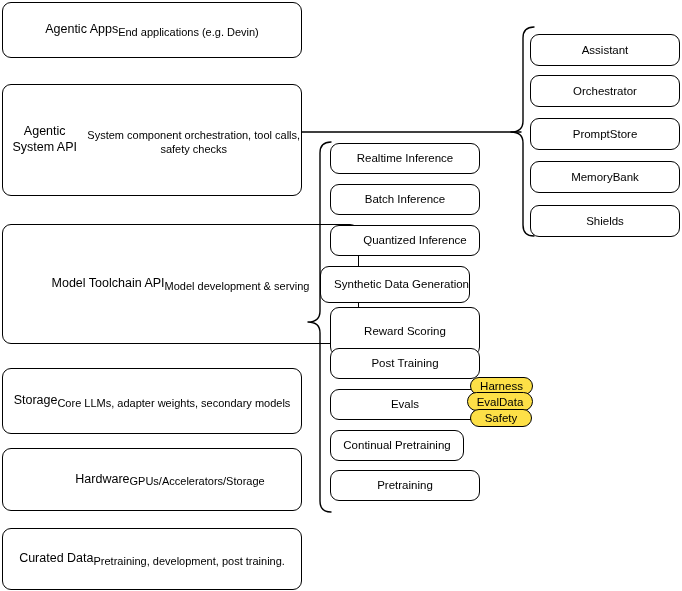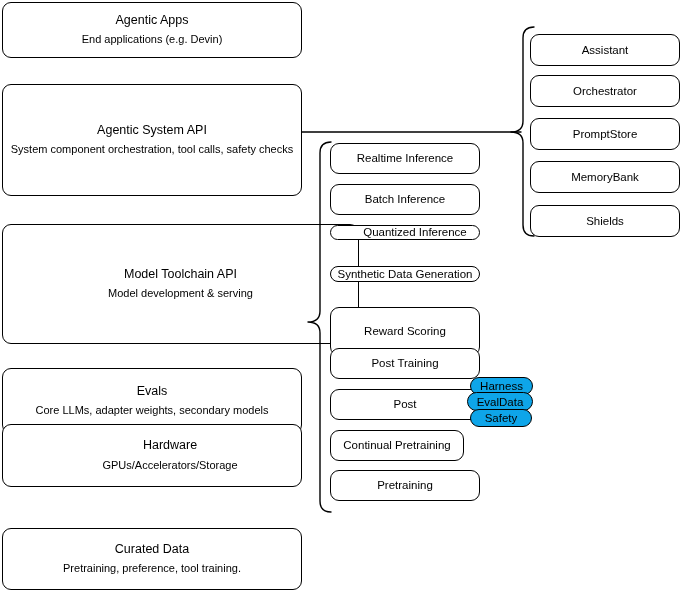--- a/index.html
+++ b/index.html
@@ -21,21 +21,21 @@
     width: 682px;
     height: 591px;
   }
   .box {
     position: absolute;
     box-sizing: border-box;
     border: 1.4px solid #000000;
     background: #ffffff;
     border-radius: 9px;
     display: flex;
-    flex-direction: column;
+    flex-direction: row;
     align-items: center;
     justify-content: center;
     text-align: center;
     line-height: 1.25;
   }
   .layer-title {
     font-size: 12.5px;
     color: #000000;
   }
   .layer-sub {
@@ -44,21 +44,21 @@
     margin-top: 5px;
   }
   .comp-label {
     font-size: 11.5px;
     color: #000000;
   }
   .pill {
     position: absolute;
     box-sizing: border-box;
     border: 1.5px solid #000000;
-    background: #0ea5e9;
+    background: #fde047;
     border-radius: 999px;
     display: flex;
     align-items: center;
     justify-content: center;
     font-size: 11.5px;
     color: #000000;
     z-index: 5;
   }
   svg.overlay {
     position: absolute;
@@ -90,54 +90,54 @@
     <div class="layer-title">Agentic System API</div>
     <div class="layer-sub">System component orchestration, tool calls, safety checks</div>
   </div>
 
   <div class="box" style="left: 2px; top: 224px; width: 357px; height: 120px;">
     <div class="layer-title">Model Toolchain API</div>
     <div class="layer-sub">Model development &amp; serving</div>
   </div>
 
   <div class="box" style="left: 2px; top: 368px; width: 300px; height: 66px;">
-    <div class="layer-title">Evals</div>
+    <div class="layer-title">Storage</div>
     <div class="layer-sub">Core LLMs, adapter weights, secondary models</div>
   </div>
 
-  <div class="box" style="left: 2px; top: 424px; width: 300px; height: 63px; padding-left: 36px;">
+  <div class="box" style="left: 2px; top: 448px; width: 300px; height: 63px; padding-left: 36px;">
     <div class="layer-title">Hardware</div>
     <div class="layer-sub">GPUs/Accelerators/Storage</div>
   </div>
 
   <div class="box" style="left: 2px; top: 528px; width: 300px; height: 62px;">
     <div class="layer-title">Curated Data</div>
-    <div class="layer-sub">Pretraining, preference, tool training.</div>
+    <div class="layer-sub">Pretraining, development, post training.</div>
   </div>
 
   <div class="box" style="left: 330px; top: 143px; width: 150px; height: 31px;">
     <div class="comp-label">Realtime Inference</div>
   </div>
   <div class="box" style="left: 330px; top: 184px; width: 150px; height: 31px;">
     <div class="comp-label">Batch Inference</div>
   </div>
-  <div class="box" style="left: 330px; top: 225px; width: 150px; height: 15px; padding-left: 20px;">
+  <div class="box" style="left: 330px; top: 225px; width: 150px; height: 31px; padding-left: 20px;">
     <div class="comp-label">Quantized Inference</div>
   </div>
-  <div class="box" style="left: 330px; top: 266px; width: 150px; height: 16px;">
+  <div class="box" style="left: 320px; top: 266px; width: 150px; height: 37px; justify-content: flex-end;">
     <div class="comp-label">Synthetic Data Generation</div>
   </div>
   <div class="box" style="left: 330px; top: 307px; width: 150px; height: 49px;">
     <div class="comp-label">Reward Scoring</div>
   </div>
   <div class="box" style="left: 330px; top: 348px; width: 150px; height: 31px;">
     <div class="comp-label">Post Training</div>
   </div>
   <div class="box" style="left: 330px; top: 389px; width: 150px; height: 31px;">
-    <div class="comp-label">Post</div>
+    <div class="comp-label">Evals</div>
   </div>
   <div class="box" style="left: 330px; top: 430px; width: 134px; height: 31px;">
     <div class="comp-label">Continual Pretraining</div>
   </div>
   <div class="box" style="left: 330px; top: 470px; width: 150px; height: 31px;">
     <div class="comp-label">Pretraining</div>
   </div>
 
   <div class="pill" style="left: 470px; top: 377px; width: 63px; height: 18px;">
     <span>Harness</span>

